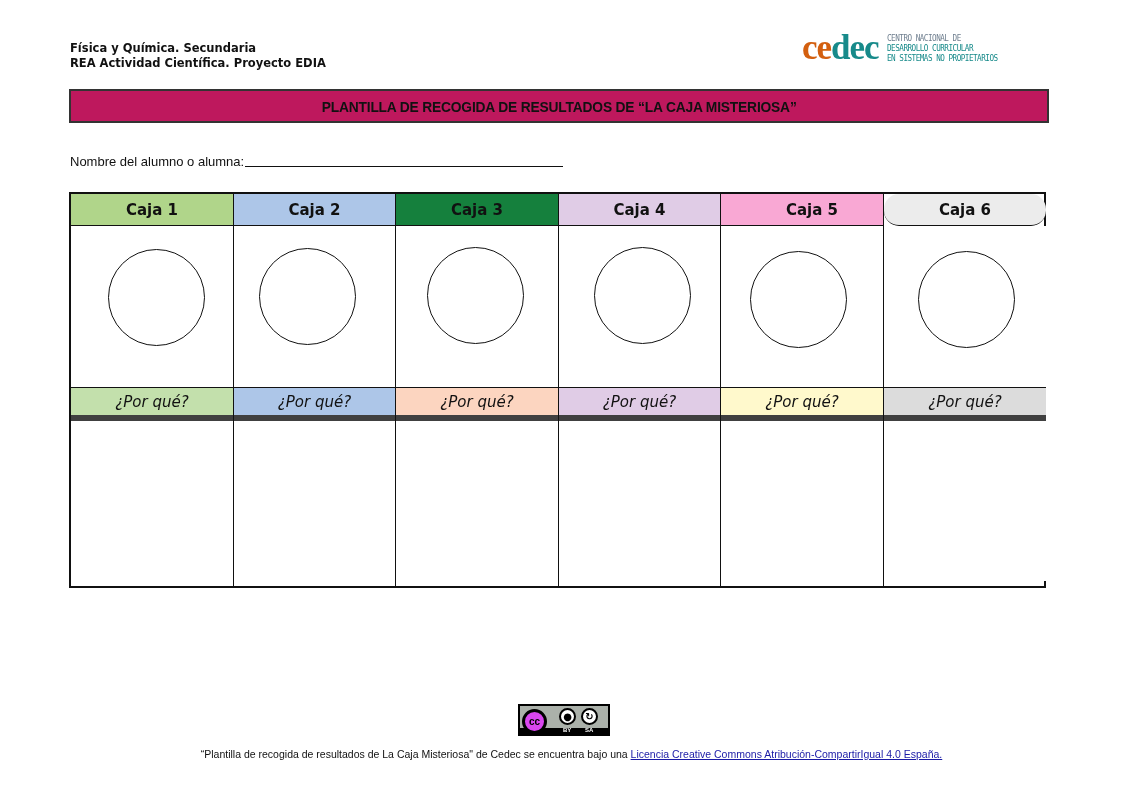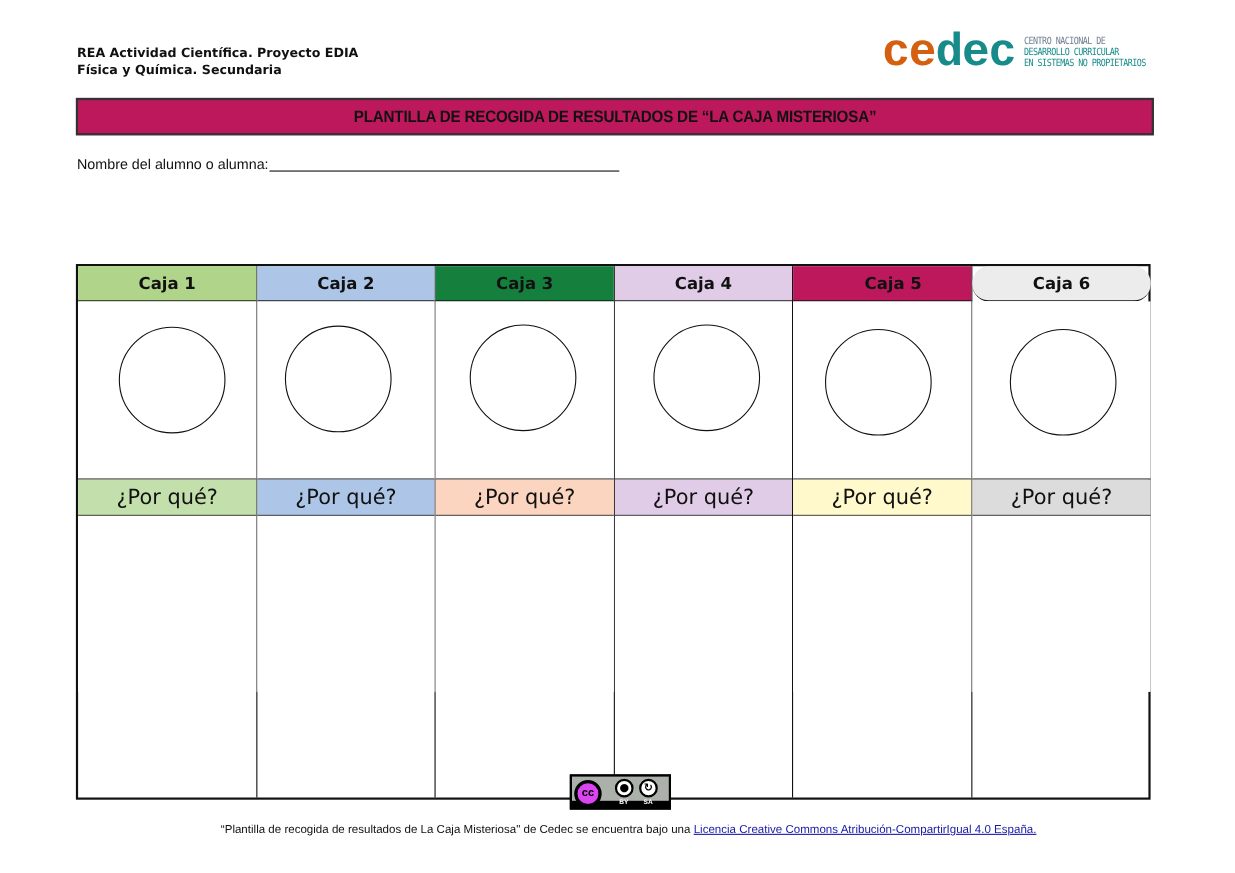--- a/index.html
+++ b/index.html
@@ -2,57 +2,57 @@
 <html><head>
   <meta charset="utf-8">
   <style>
     * { box-sizing: border-box; margin: 0; padding: 0; }
     html, body { width: 1123px; height: 794px; background: #ffffff; overflow: hidden; }
     body { position: relative; font-family: "DejaVu Sans", sans-serif; color: #111; }
 
     .hdr-left { position: absolute; left: 70px; top: 41px; font-family: "DejaVu Sans", sans-serif; font-size: 11.5px; font-weight: bold; line-height: 15px; color: #111; }
 
     .logo { position: absolute; left: 802px; top: 26px; height: 44px; display: flex; align-items: center; }
-    .logo-word { font-family: Liberation Mono, monospace; font-size: 42px; font-weight: bold; letter-spacing: -1px; line-height: 40px; }
+    .logo-word { font-family: Liberation Serif, serif; font-size: 35px; font-weight: bold; letter-spacing: -1px; line-height: 40px; }
     .logo-word .ce { color: #d35f0f; }
     .logo-word .dec { color: #178a8a; }
     .logo-sub { margin-left: 8px; font-family: "DejaVu Sans Mono", monospace; font-size: 9px; line-height: 10px; color: #178a8a; letter-spacing: -0.6px; transform: scaleX(0.85); transform-origin: left center; }
     .logo-sub div:first-child { color: #6f7f8f; }
 
     .title-bar { position: absolute; left: 69px; top: 89px; width: 980px; height: 34px; background: #be185d; border: 2px solid #333; border-left-width: 2px; display: flex; align-items: center; justify-content: center; }
     .title-bar span { font-family: "Liberation Sans", sans-serif; font-weight: bold; font-size: 15px; letter-spacing: -0.2px; color: #111; transform: scaleX(0.92); }
 
-    .name-line { position: absolute; left: 70px; top: 142px; font-family: "Liberation Sans", sans-serif; font-size: 13px; color: #111; display: flex; align-items: center; }
+    .name-line { position: absolute; left: 70px; top: 154px; font-family: "Liberation Sans", sans-serif; font-size: 13px; color: #111; display: flex; align-items: flex-start; }
     .name-line .blank { display: inline-block; width: 318px; border-bottom: 1px solid #111; height: 13px; margin-left: 1px; }
 
-    .grid { position: absolute; left: 69px; top: 192px; width: 977px; height: 487px; border: 2px solid #111; margin-top: 48px; }
+    .grid { position: absolute; left: 69px; top: 192px; width: 977px; height: 396px; border: 2px solid #111; }
     .col { position: absolute; top: 0; height: 100%; border-right: 1px solid #111; }
     .col:last-child { border-right: none; }
     .cell { position: absolute; left: 0; width: 100%; display: flex; align-items: center; justify-content: center; }
     .cell.head { top: 0; height: 32px; border-bottom: 1px solid #111; font-weight: bold; font-size: 15px; }
     .cell.img { top: 32px; height: 162px; border-bottom: 1px solid #111; background: #fff; }
-    .cell.why { top: 194px; height: 33px; border-bottom: 1px solid #404040; font-size: 19px; }
+    .cell.why { top: 194px; height: 33px; border-bottom: 6px solid #404040; font-size: 15px; font-style: italic; }
     .cell.ans { top: 227px; height: 160px; background: #fff; }
     .circle { position: absolute; width: 97px; height: 97px; border: 1.6px solid #111; border-radius: 50%; background: #fff; }
 
     .cc-badge { position: absolute; left: 518px; top: 704px; width: 92px; height: 32px; background: #000; border: 1px solid #000; }
     .cc-badge .top { position: absolute; left: 1px; top: 1px; width: 88px; height: 22px; background: #abb1aa; }
     .cc-badge .cc { position: absolute; left: 3px; top: 4px; width: 25px; height: 25px; border-radius: 50%; background: #d946ef; border: 3px solid #000; font-family: "Liberation Sans", sans-serif; font-weight: bold; font-size: 10px; display: flex; align-items: center; justify-content: center; color: #000; }
     .cc-badge .ic { position: absolute; top: 3px; width: 17px; height: 17px; border-radius: 50%; background: #fff; border: 2px solid #000; display: flex; align-items: center; justify-content: center; font-size: 10px; font-weight: bold; color: #000; font-family: "DejaVu Sans", sans-serif; }
     .cc-badge .lbl { position: absolute; top: 22px; font-family: "Liberation Sans", sans-serif; font-size: 6px; font-weight: bold; color: #fff; }
 
     .footer { position: absolute; left: 0; width: 1123px; top: 748px; text-align: center; font-family: "Liberation Sans", sans-serif; font-size: 10.5px; color: #111; padding-left: 20px; }
     .footer a { color: #1a1aa6; text-decoration: underline; }
   </style>
 </head>
 <body>
 
 <div class="hdr-left">
+  <div>Física y Química. Secundaria</div>
   <div>REA Actividad Científica. Proyecto EDIA</div>
-  <div>Física y Química. Secundaria</div>
 </div>
 
 <div class="logo">
   <div class="logo-word">
     <span class="ce">ce</span><span class="dec">dec</span>
   </div>
   <div class="logo-sub">
     <div>CENTRO NACIONAL DE</div>
     <div>DESARROLLO CURRICULAR</div>
     <div>EN SISTEMAS NO PROPIETARIOS</div>
@@ -95,21 +95,21 @@
   </div>
   <div class="col" style="left:488px;width:162px;">
     <div class="cell head" style="background:#e0cce6;">Caja 4</div>
     <div class="cell img">
         <div class="circle" style="left:35px;top:21px;"></div>
       </div>
     <div class="cell why" style="background:#e0cce6;">¿Por qué?</div>
     <div class="cell ans"></div>
   </div>
   <div class="col" style="left:650px;width:163px;">
-    <div class="cell head" style="background:#be185d;padding-left:20px;">Caja 5</div>
+    <div class="cell head" style="background:#f9a8d4;padding-left:20px;">Caja 5</div>
     <div class="cell img">
         <div class="circle" style="left:29px;top:25px;"></div>
       </div>
     <div class="cell why" style="background:#fff9cc;">¿Por qué?</div>
     <div class="cell ans"></div>
   </div>
   <div class="col" style="left:813px;width:162px;">
     <div class="cell head" style="background:#ececec;border-radius:15px;">Caja 6</div>
     <div class="cell img">
         <div class="circle" style="left:34px;top:25px;"></div>

